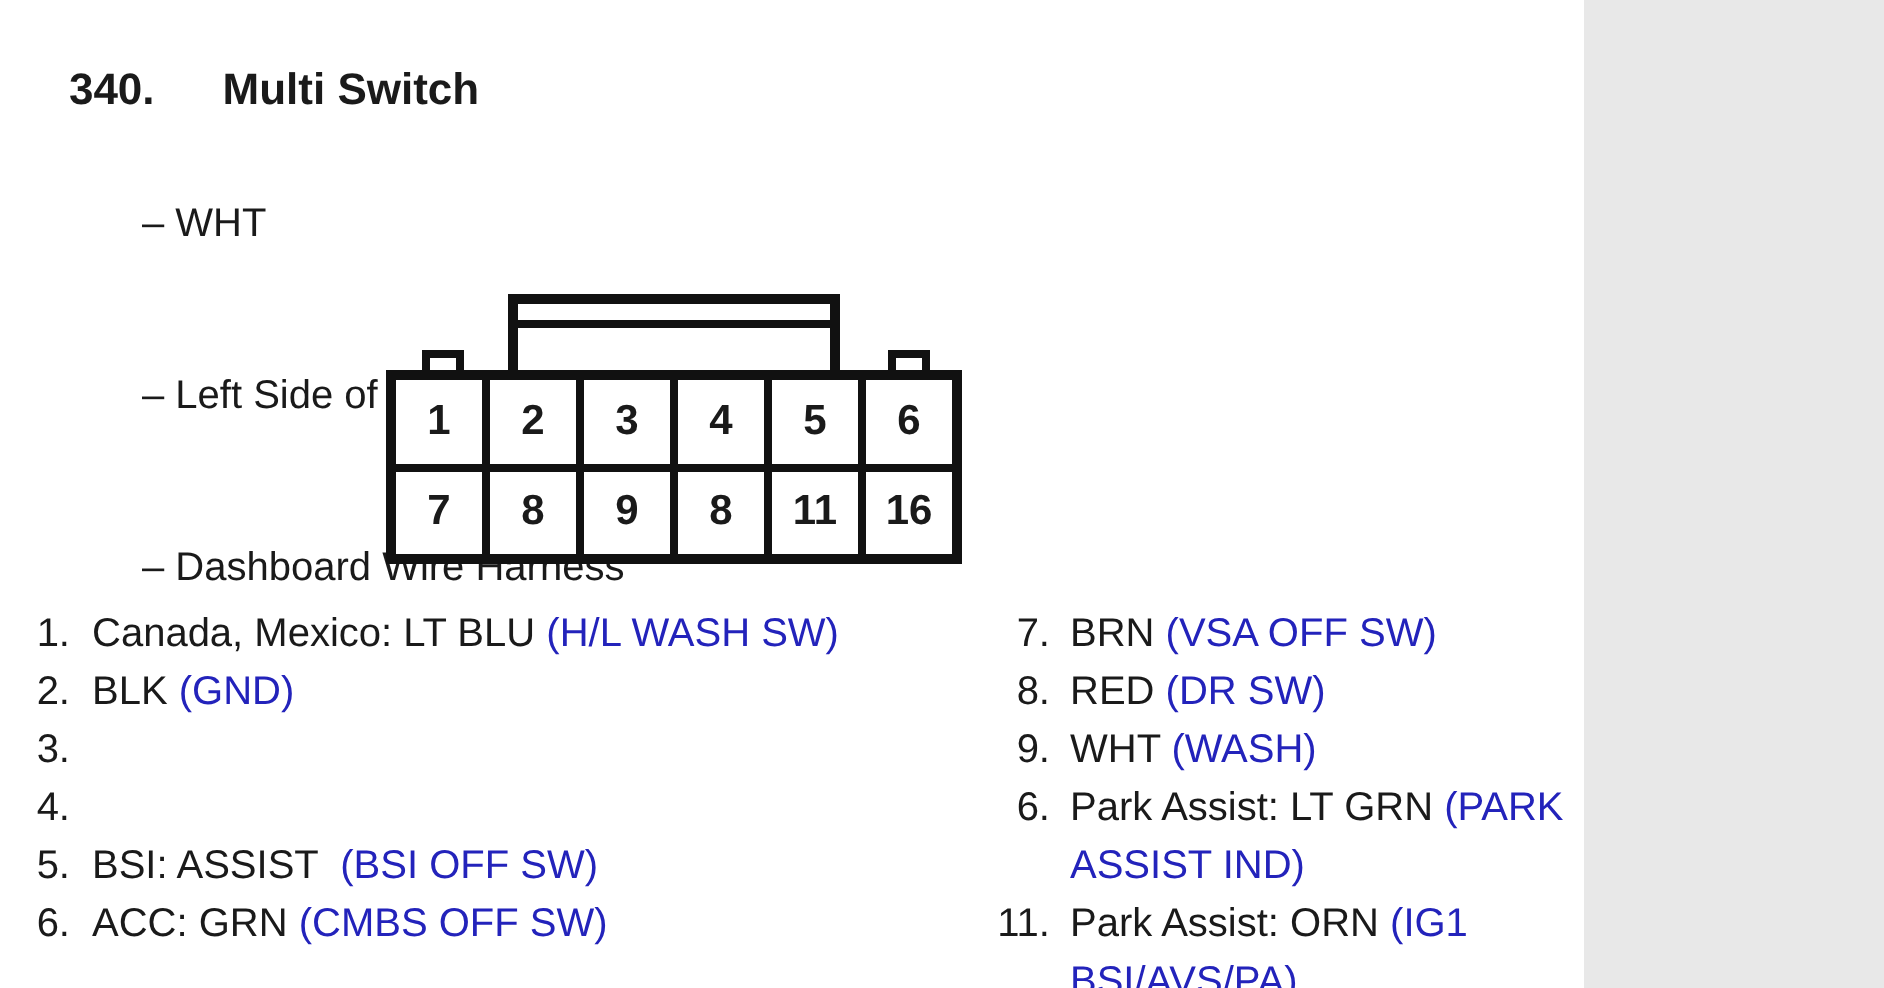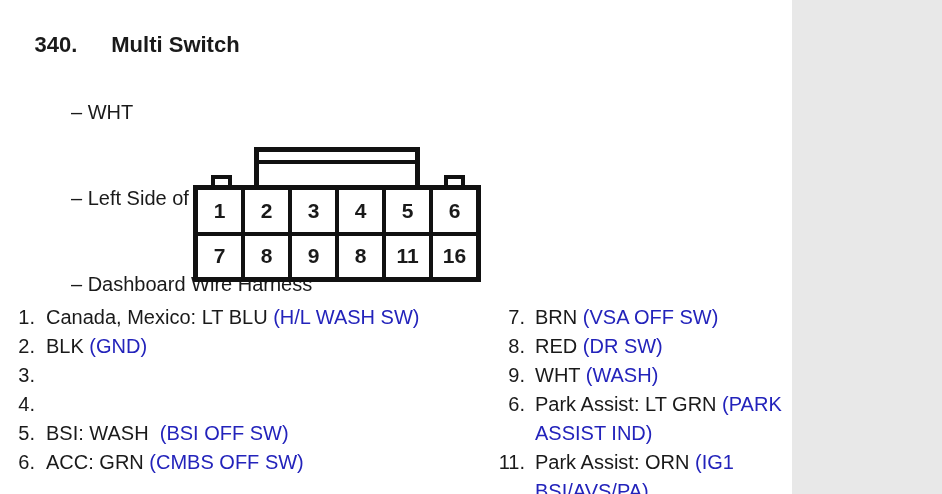--- a/index.html
+++ b/index.html
@@ -120,21 +120,21 @@
       <span class="pin-text"><span class="lbl">BLK </span><span class="fn">(GND)</span></span>
     </div>
     <div class="pin-row">
       <span class="pin-num">3.</span>
     </div>
     <div class="pin-row">
       <span class="pin-num">4.</span>
     </div>
     <div class="pin-row">
       <span class="pin-num">5.</span>
-      <span class="pin-text"><span class="lbl">BSI: WASH  </span><span class="fn">(BSI OFF SW)</span></span>
+      <span class="pin-text"><span class="lbl">BSI: ASSIST  </span><span class="fn">(BSI OFF SW)</span></span>
     </div>
     <div class="pin-row">
       <span class="pin-num">6.</span>
       <span class="pin-text"><span class="lbl">ACC: GRN </span><span class="fn">(CMBS OFF SW)</span></span>
     </div>
   </div>
 
   <div class="pin-col pin-col-right">
     <div class="pin-row">
       <span class="pin-num">7.</span>

